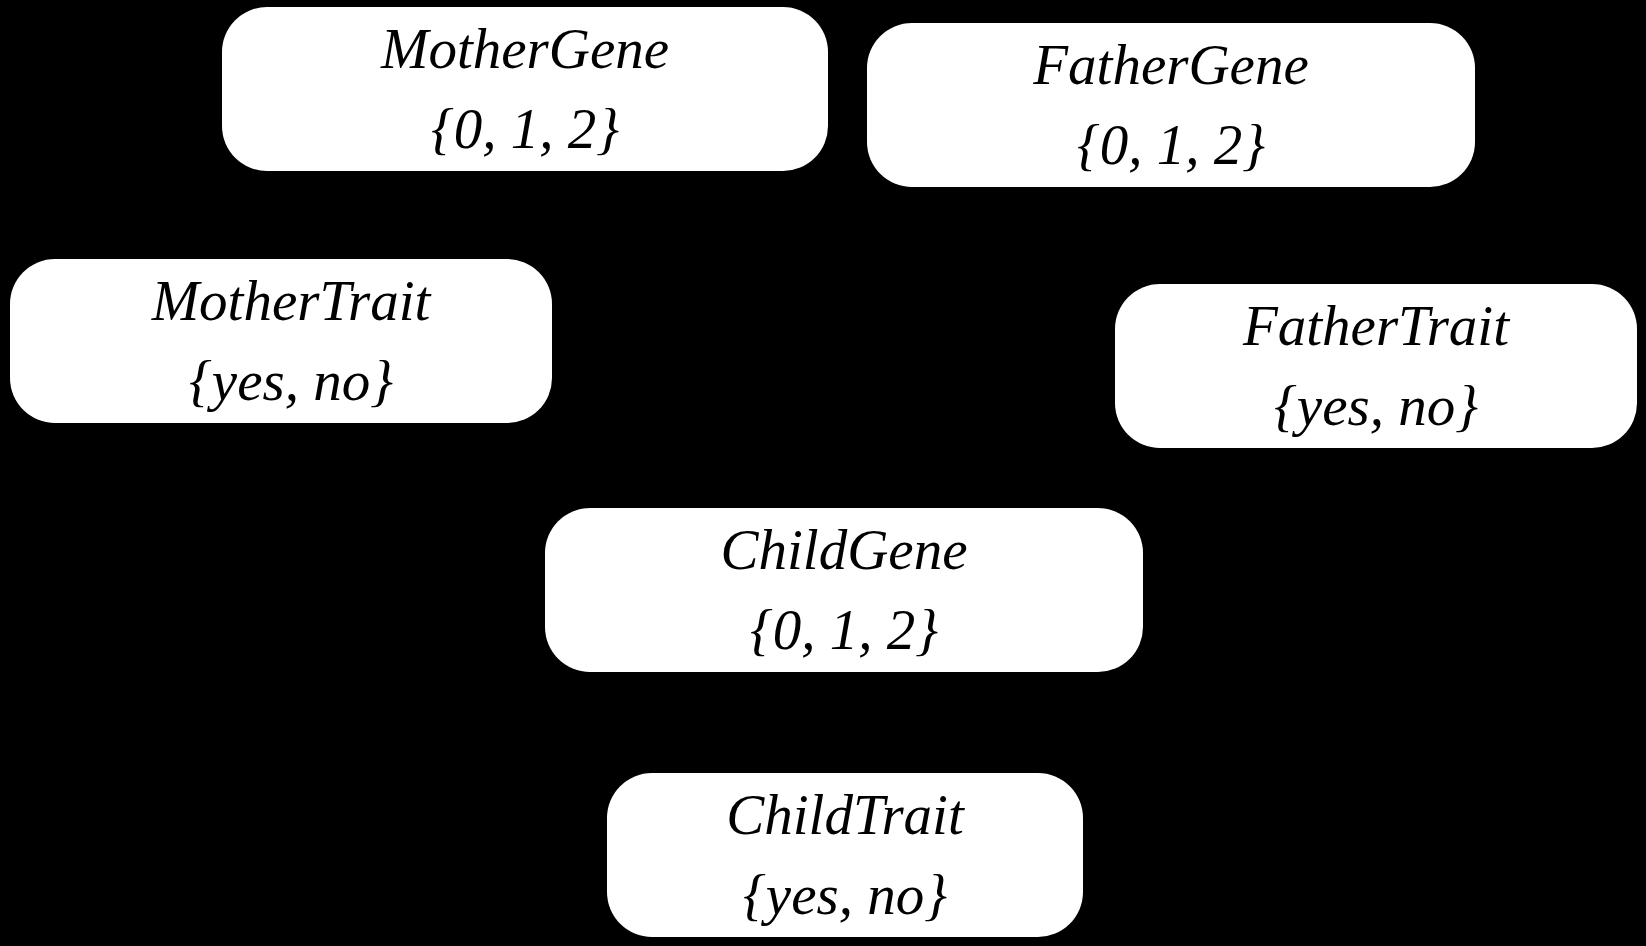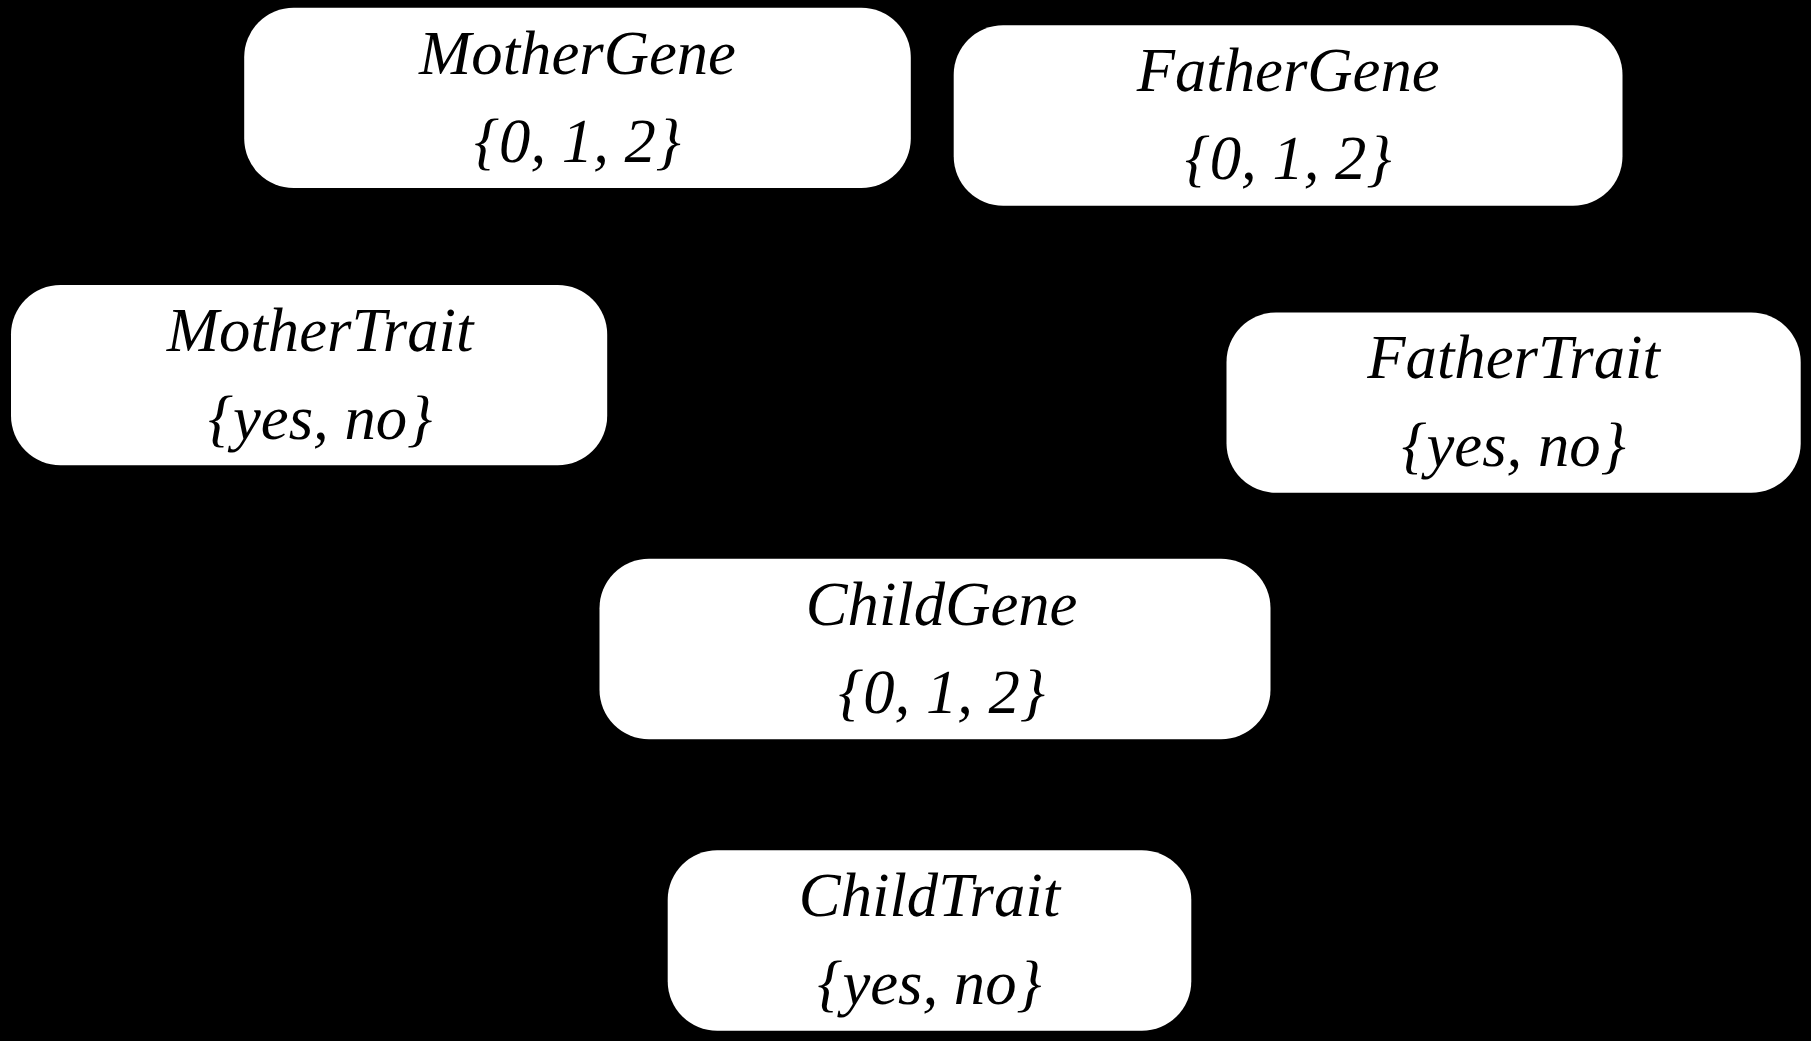--- a/index.html
+++ b/index.html
@@ -35,21 +35,21 @@
     font-size: 57px;
     line-height: 80px;
     color: var(--node-text, #000000);
     white-space: nowrap;
   }
   
   .n0 { left: 222px;  top: 7px;   width: 606px; height: 164px; }
   .n1 { left: 867px;  top: 23px;   width: 608px; height: 164px; }
   .n2 { left: 10px;   top: 259px; width: 522px; height: 164px; padding-left: 20px; }
   .n3 { left: 1115px; top: 259px; width: 522px; height: 164px; margin-top: 25px; }
-  .n4 { left: 545px;  top: 508px; width: 598px; height: 164px; padding-left: 12px; }
+  .n4 { left: 545px;  top: 508px; width: 598px; height: 164px; }
   .n5 { left: 607px;  top: 773px; width: 476px; height: 164px; }
 </style>
 </head>
 <body>
 
 <div class="canvas">
 
   <div class="node n0">
     <div class="node-label">MotherGene</div>
     <div class="node-domain">{0, 1, 2}</div>

